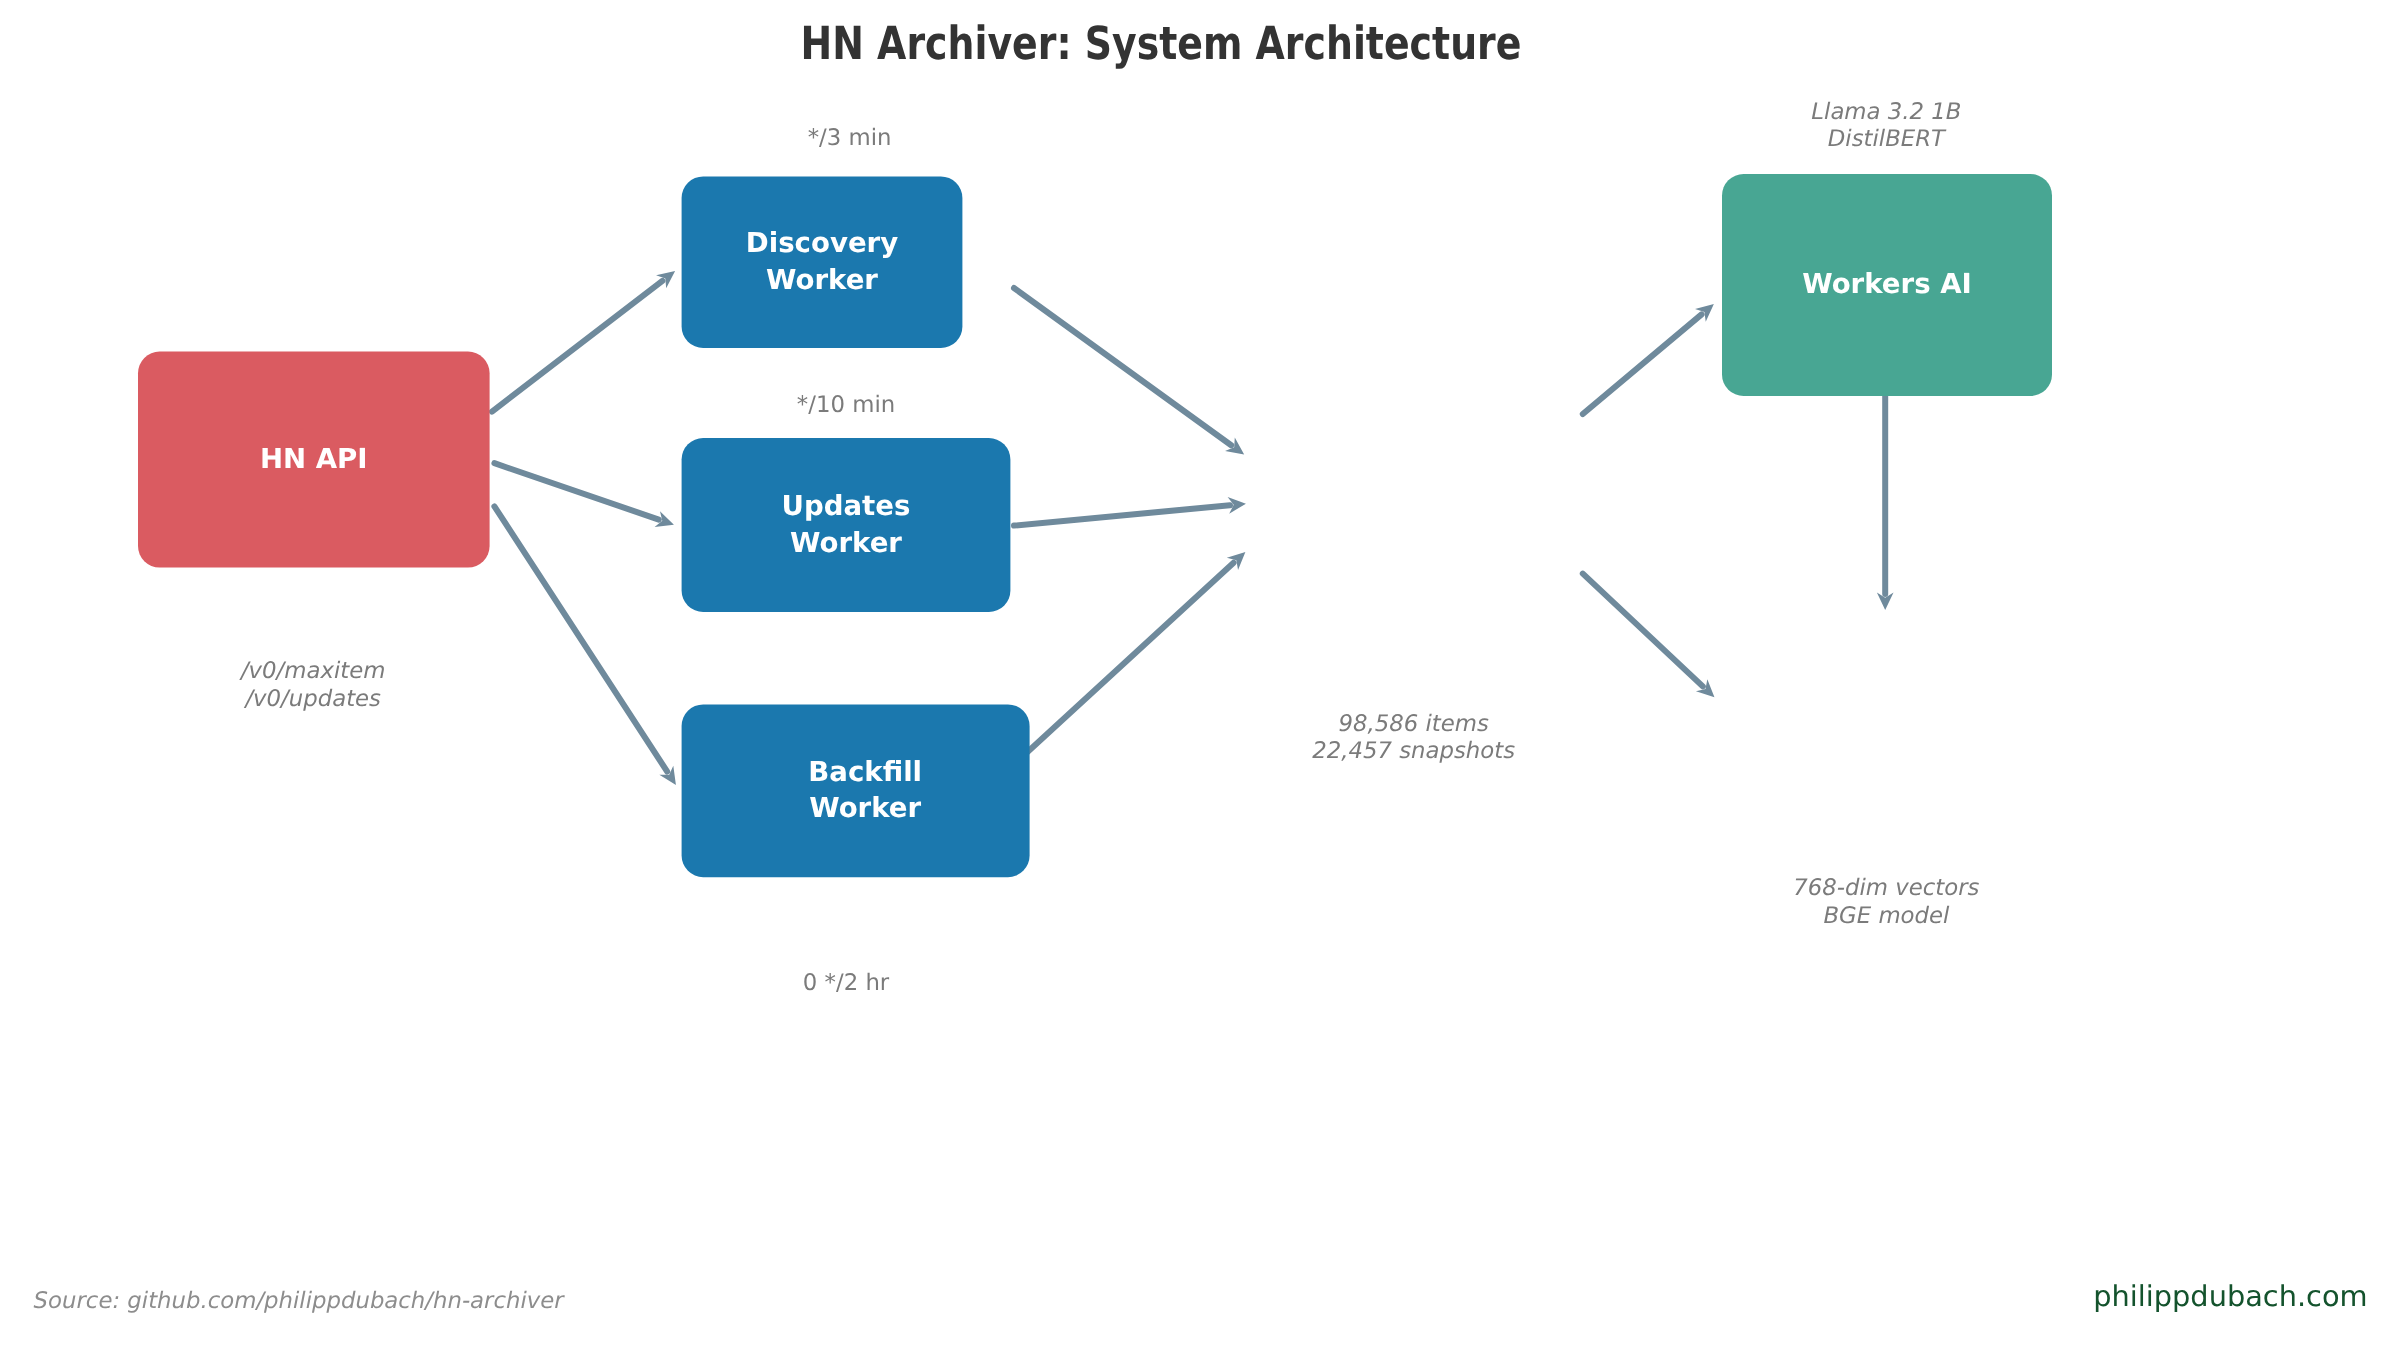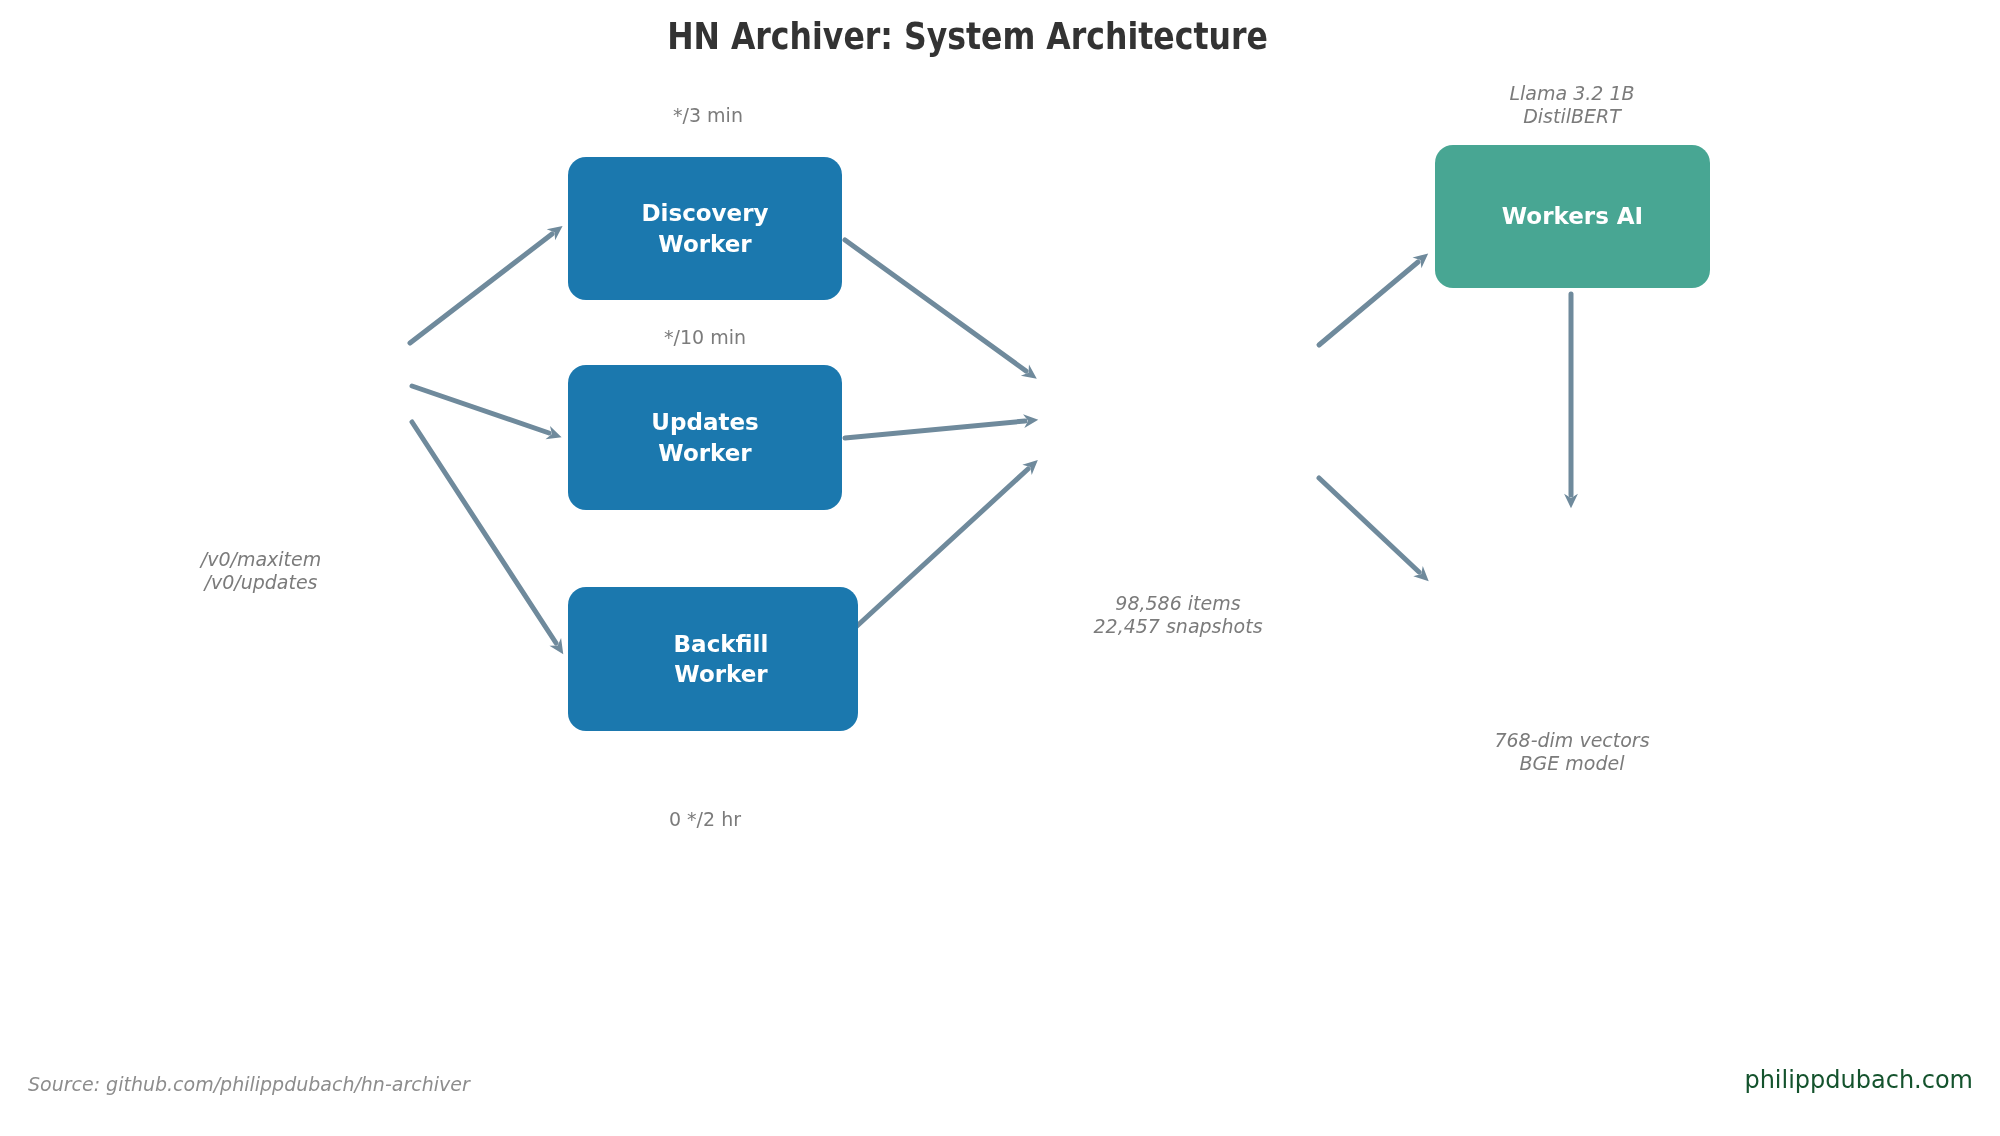--- a/index.html
+++ b/index.html
@@ -36,25 +36,25 @@
     align-items: center;
     justify-content: center;
     text-align: center;
     color: #ffffff;
     font-weight: bold;
     font-size: 23px;
     line-height: 1.32;
     white-space: pre-line;
   }
   #node-hn-api      { left: 115px;  top: 293px; width: 293px; height: 180px; background: #da5b61; }
-  #node-discovery   { left: 568px;  top: 157px; width: 274px; height: 143px; background: #1b78ae; }
+  #node-discovery   { left: 568px;  top: 147px; width: 234px; height: 143px; background: #1b78ae; }
   #node-updates     { left: 568px;  top: 365px; width: 274px; height: 145px; background: #1b78ae; }
   #node-backfill    { left: 568px;  top: 587px; width: 274px; height: 144px; background: #1b78ae; padding-left: 16px; }
   #node-d1          { left: 1040px; top: 328px; width: 277px; height: 182px; background: #4fc4d9; }
-  #node-workers-ai  { left: 1435px; top: 145px; width: 275px; height: 143px; background: #48a693; }
+  #node-workers-ai  { left: 1435px; top: 145px; width: 275px; height: 185px; background: #48a693; }
   #node-vectorize   { left: 1435px; top: 513px; width: 275px; height: 144px; background: #edba4d; }
   .ann {
     position: absolute;
     transform: translateX(-50%);
     text-align: center;
     color: #7b7b7b;
     font-size: 19px;
     line-height: 1.22;
     white-space: pre-line;
     margin-top: 16px;
@@ -104,20 +104,23 @@
       <line x1="412" y1="422" x2="556" y2="643" marker-end="url(#ah)"></line>
       <line x1="845" y1="240" x2="1026" y2="371" marker-end="url(#ah)"></line>
       <line x1="845" y1="438" x2="1025" y2="421" marker-end="url(#ah)"></line>
       <line x1="845" y1="637" x2="1028" y2="469" marker-end="url(#ah)"></line>
       <line x1="1319" y1="345" x2="1418" y2="262" marker-end="url(#ah)"></line>
       <line x1="1319" y1="478" x2="1419" y2="572" marker-end="url(#ah)"></line>
       <line x1="1571" y1="294" x2="1571" y2="495" marker-end="url(#ah)"></line>
     </g>
   </svg>
 
+  <div class="node" id="node-hn-api">
+    <span>HN API</span>
+  </div>
   <div class="node" id="node-discovery">
     <span>Discovery
 Worker</span>
   </div>
   <div class="node" id="node-updates">
     <span>Updates
 Worker</span>
   </div>
   <div class="node" id="node-backfill">
     <span>Backfill

